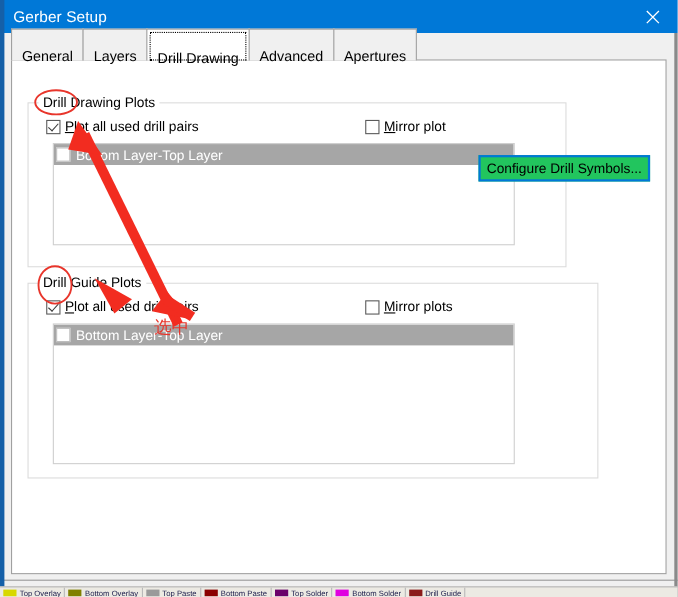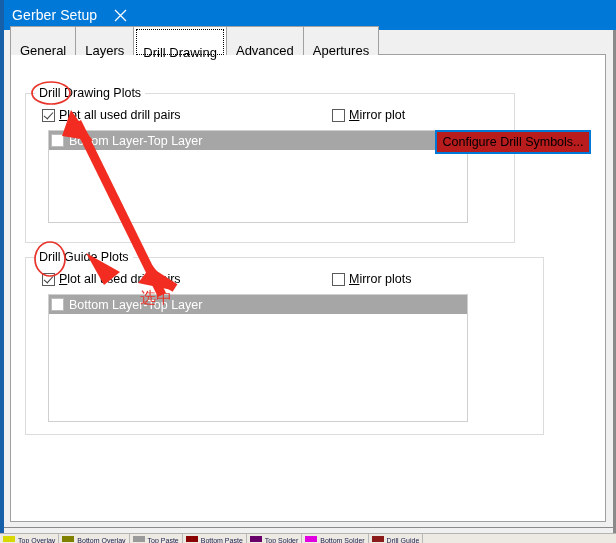--- a/index.html
+++ b/index.html
@@ -27,20 +27,21 @@
 
   
   #title-bar {
     position: absolute;
     left: 0; top: 0;
     width: 616px;
     height: 30px;
     background: #0078d7;
     display: flex;
     align-items: center;
+    justify-content: space-between;
   }
   #title-text {
     color: #ffffff;
     font-size: 14px;
     padding-left: 12px;
     letter-spacing: 0.1px;
     white-space: nowrap;
   }
   #close-button {
     width: 46px;
@@ -206,24 +207,24 @@
     font-size: 12.5px;
     color: #ffffff;
     margin-left: 5px;
     white-space: nowrap;
   }
 
   
   #configure-drill-symbols {
     position: absolute;
     left: 424px;
-    top: 75px;
+    top: 86px;
     width: 156px;
     height: 24px;
-    background: #b91c1c;
+    background: #22c55e;
     border: 2px solid #0078d7;
     box-sizing: border-box;
     font-family: "Liberation Sans", sans-serif;
     font-size: 12.5px;
     color: #000000;
     cursor: default;
     padding: 0;
     display: flex;
     align-items: center;
     justify-content: center;

